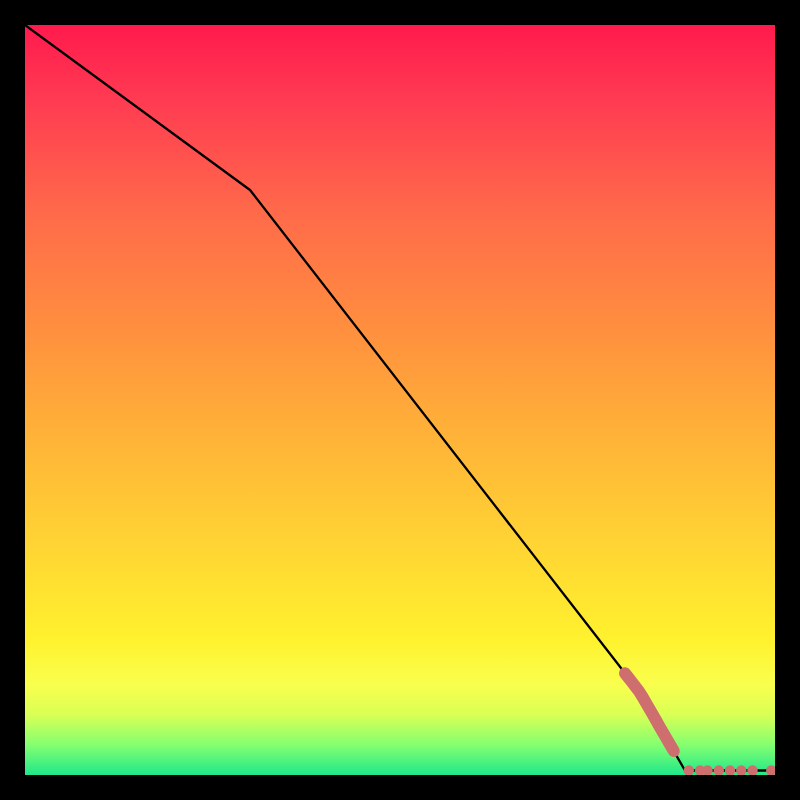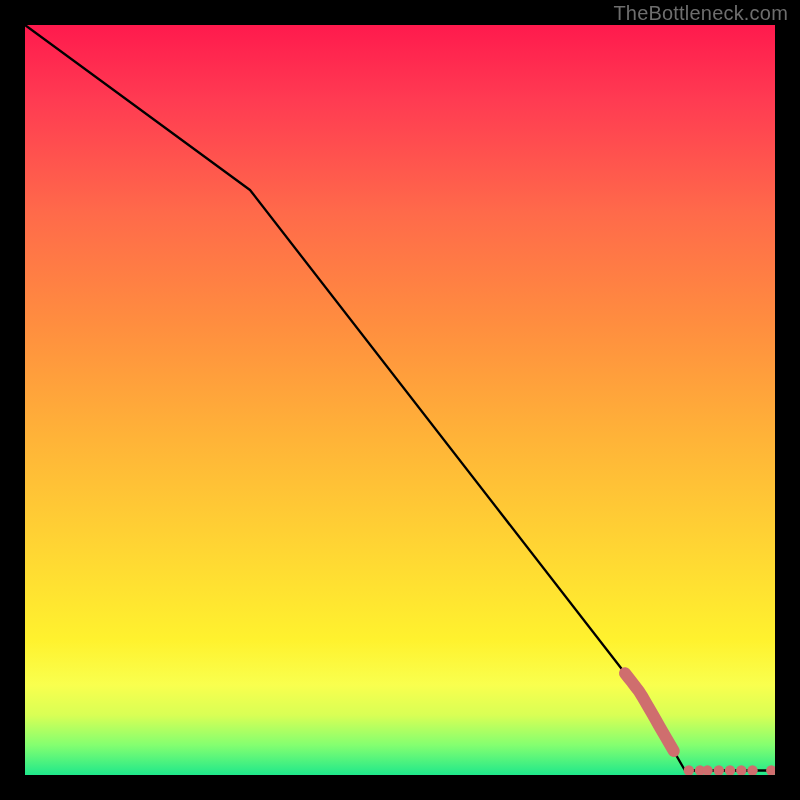--- a/index.html
+++ b/index.html
@@ -67,21 +67,20 @@
     stroke-width: 2.3;
     stroke-linecap: round;
     stroke-linejoin: round;
   }
 </style>
 </head>
 <body>
 
 <div class="stage">
 
-  <div class="watermark">TheBottleneck.com</div>
 
   <div class="plot">
     <svg class="curve" viewBox="0 0 750 750" preserveAspectRatio="none">
       <path id="curve-path" class="line" d="M0.0 0.0 L225.0 165.0 L615.0 667.5 L660.0 745.5 L750.0 745.5"></path>
       <g id="markers">
           <path d="M600.0 648.2 L603.5 652.7 L607.0 657.1 L610.4 661.6 L613.9 666.1 L617.4 671.7 L620.9 677.7 L624.4 683.8 L627.9 689.8 L631.3 695.8 L634.8 701.9 L638.3 707.9 L641.8 713.9 L645.3 720.0 L648.8 726.0" fill="none" stroke="#cf6e6e" stroke-width="12" stroke-linecap="round"></path>
           <circle cx="663.8" cy="745.5" r="5.2" class="marker"></circle>
           <circle cx="675.0" cy="745.5" r="5.2" class="marker"></circle>
           <circle cx="682.5" cy="745.5" r="5.2" class="marker"></circle>
           <circle cx="693.8" cy="745.5" r="5.2" class="marker"></circle>

